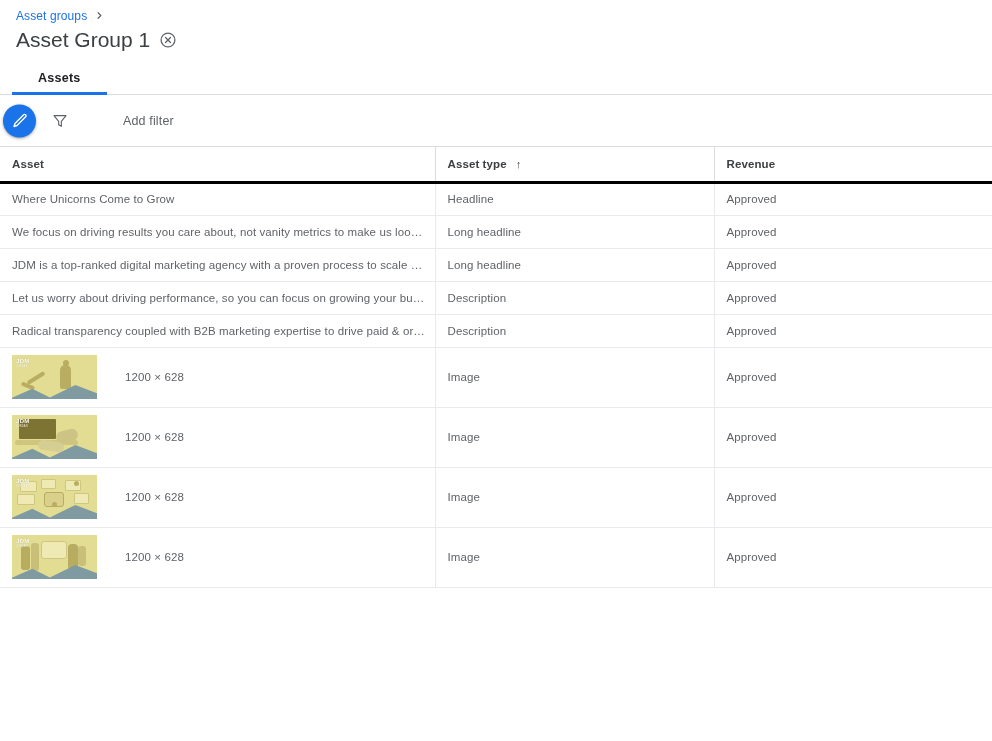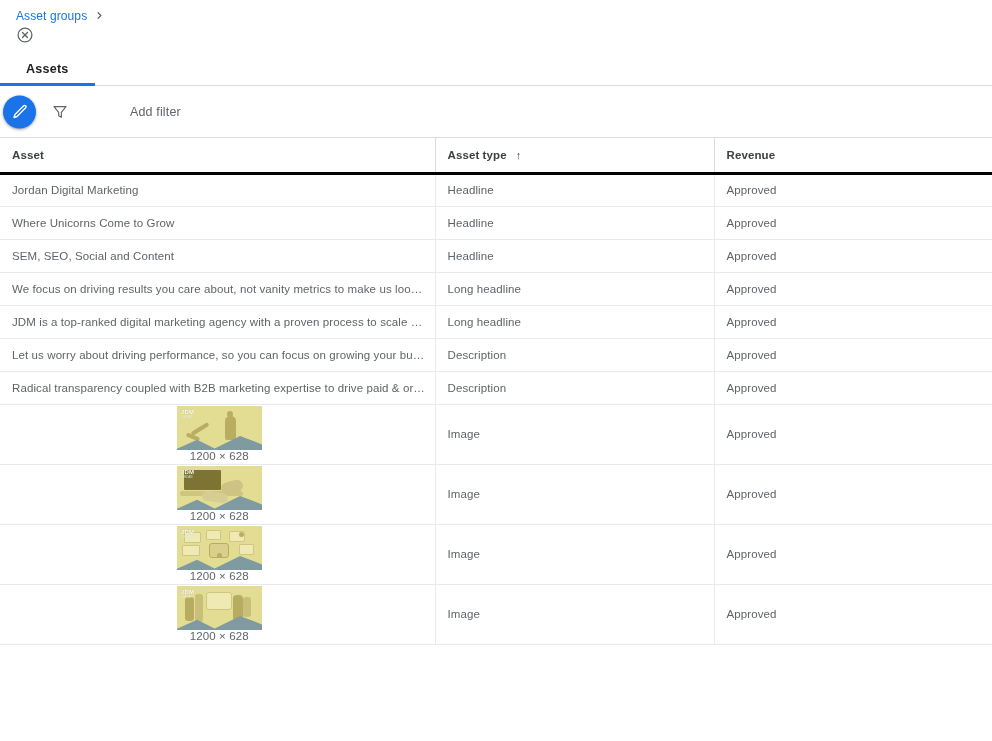--- a/index.html
+++ b/index.html
@@ -30,21 +30,21 @@
     font-size: 21px; line-height: 27px; font-weight: 400;
     color: #3c4043; letter-spacing: 0;
   }
   .close-chip { width: 18px; height: 18px; color: #5f6368; cursor: pointer; display: flex; }
 
   
   .tabs {
     display: flex; align-items: flex-end;
     height: 33px; margin-top: 9px;
     border-bottom: 1px solid #dadce0;
-    padding-left: 0;
+    padding-left: 12px;
   }
   .tab {
     position: relative;
     font-size: 12.5px; font-weight: 700; letter-spacing: .25px;
     color: #5f6368;
     padding: 0 26px 9px 26px;
     cursor: pointer; white-space: nowrap;
   }
   .tab.active { color: #202124; }
   .tab.active::after {
@@ -66,21 +66,21 @@
     display: flex; align-items: center; justify-content: center;
     cursor: pointer;
     box-shadow: 0 1px 2px rgba(60,64,67,.3), 0 1px 3px 1px rgba(60,64,67,.15);
   }
   .filter-icon {
     position: absolute; left: 51px; top: 50%; transform: translateY(-50%);
     width: 18px; height: 18px; color: #5f6368; cursor: pointer;
     display: flex; align-items: center; justify-content: center;
   }
   .add-filter {
-    position: absolute; left: 130px; top: 50%; transform: translateY(-50%);
+    position: absolute; left: 123px; top: 50%; transform: translateY(-50%);
     font-size: 12.5px; color: #5f6368; cursor: pointer; letter-spacing: .15px;
   }
 
   
   table.assets { width: 992px; border-collapse: collapse; table-layout: fixed; }
   table.assets col.c-asset  { width: 435px; }
   table.assets col.c-type   { width: 279px; }
   table.assets col.c-status { width: 278px; }
 
   thead th {
@@ -103,21 +103,21 @@
     border-bottom: 1px solid #e8eaed;
     border-right: 1px solid #e8eaed;
     vertical-align: middle;
     letter-spacing: .1px;
     overflow: hidden; text-overflow: ellipsis; white-space: nowrap;
   }
   tbody td:last-child { border-right: none; }
   tbody tr.text-row td { height: 33px; }
   tbody tr.image-row td { height: 60px; }
 
-  .asset-cell-img { display: flex; align-items: center; gap: 0; flex-direction: column; }
+  .asset-cell-img { display: flex; align-items: center; gap: 28px; }
 
   
   .thumb {
     position: relative; width: 85px; height: 44px;
     background: #e2dc8f; overflow: hidden; flex: 0 0 auto;
     cursor: pointer;
   }
   .thumb .sky { position: absolute; inset: 0; background: #e3dd93; }
   .thumb .hill {
     position: absolute; left: -6%; bottom: -20%; width: 115%; height: 62%;
@@ -171,20 +171,21 @@
   <div class="breadcrumb">
     <span class="breadcrumb-link">Asset groups</span>
     <span class="breadcrumb-chevron">
       <svg width="11" height="11" viewBox="0 0 24 24" fill="none" stroke="#5f6368" stroke-width="2.6" stroke-linecap="round" stroke-linejoin="round">
           <polyline points="9 18 15 12 9 6"></polyline>
         </svg>
     </span>
   </div>
 
   <div class="title-row">
+    <span class="page-title">Asset Group 1</span>
     <span class="close-chip">
       <svg width="18" height="18" viewBox="0 0 24 24" fill="none" stroke="#5f6368" stroke-width="1.7" stroke-linecap="round">
           <circle cx="12" cy="12" r="9.2"></circle>
         <line x1="8.7" y1="8.7" x2="15.3" y2="15.3"></line>
         <line x1="15.3" y1="8.7" x2="8.7" y2="15.3"></line>
         </svg>
     </span>
   </div>
 </div>
 
@@ -226,31 +227,21 @@
       <th>
         <span>Asset type</span><span class="sort-arrow">↑</span>
       </th>
       <th>
         <span>Revenue</span>
       </th>
     </tr>
   </thead>
   <tbody id="tbody">
       <tr class="text-row">
-        <td><span>Jordan Digital Marketing</span></td>
-        <td>Headline</td>
-        <td>Approved</td>
-      </tr>
-      <tr class="text-row">
         <td><span>Where Unicorns Come to Grow</span></td>
-        <td>Headline</td>
-        <td>Approved</td>
-      </tr>
-      <tr class="text-row">
-        <td><span>SEM, SEO, Social and Content</span></td>
         <td>Headline</td>
         <td>Approved</td>
       </tr>
       <tr class="text-row">
         <td><span>We focus on driving results you care about, not vanity metrics to make us look good.</span></td>
         <td>Long headline</td>
         <td>Approved</td>
       </tr>
       <tr class="text-row">
         <td><span>JDM is a top-ranked digital marketing agency with a proven process to scale B2B growth.</span></td>

